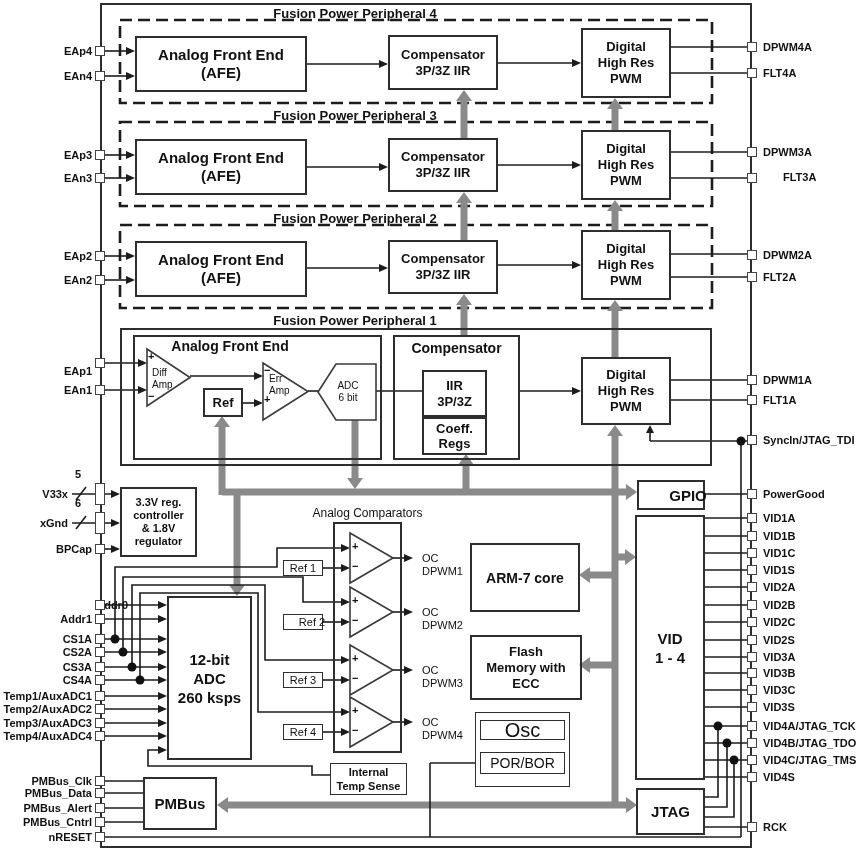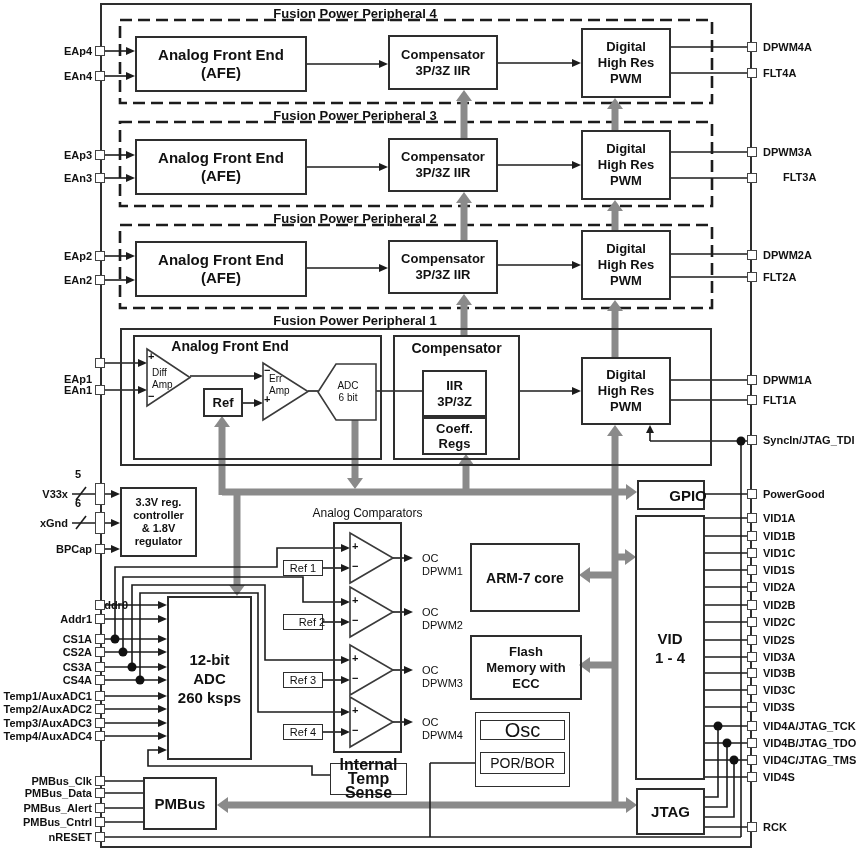--- a/index.html
+++ b/index.html
@@ -355,21 +355,21 @@
 <div class="t b" style="left:352px;top:672px;width:12px;font-size:11px;">−</div>
 <div class="t b" style="left:352px;top:704px;width:12px;font-size:11px;">+</div>
 <div class="t b" style="left:352px;top:724px;width:12px;font-size:11px;">−</div>
 
 <div class="t b c" style="left:470px;top:543px;width:110px;height:69px;font-size:14px;">ARM-7 core</div>
 <div class="t b c" style="left:470px;top:635px;width:112px;height:65px;font-size:13px;line-height:16px;">Flash
 Memory with
 ECC</div>
 <div class="t c" style="left:480px;top:720px;width:85px;height:20px;font-size:20px;">Osc</div>
 <div class="t c" style="left:480px;top:752px;width:85px;height:22px;font-size:14px;">POR/BOR</div>
-<div class="t b c" style="left:330px;top:763px;width:77px;height:32px;font-size:16px;line-height:14px;">Internal
+<div class="t b c" style="left:330px;top:763px;width:77px;height:32px;font-size:11px;line-height:14px;">Internal
 Temp Sense</div>
 <div class="t b c" style="left:143px;top:777px;width:74px;height:53px;font-size:15px;">PMBus</div>
 <div class="t b c" style="left:637px;top:480px;width:68px;height:30px;font-size:15px;margin-left:17px;">GPIO</div>
 <div class="t b c" style="left:635px;top:515px;width:70px;height:265px;font-size:15px;line-height:19px;">VID
 1 - 4</div>
 <div class="t b c" style="left:636px;top:788px;width:69px;height:47px;font-size:15px;">JTAG</div>
 
 <div class="t b" style="left:70px;top:468px;width:16px;font-size:11px;text-align:center;">5</div>
 <div class="t b" style="left:70px;top:497px;width:16px;font-size:11px;text-align:center;">6</div>
 
@@ -379,21 +379,21 @@
 <b class="pl" style="top:69px;">EAn4</b>
 <i class="pn" style="left:95px;top:150px;"></i>
 <b class="pl" style="top:148px;">EAp3</b>
 <i class="pn" style="left:95px;top:173px;"></i>
 <b class="pl" style="top:171px;">EAn3</b>
 <i class="pn" style="left:95px;top:251px;"></i>
 <b class="pl" style="top:249px;">EAp2</b>
 <i class="pn" style="left:95px;top:275px;"></i>
 <b class="pl" style="top:273px;">EAn2</b>
 <i class="pn" style="left:95px;top:358px;"></i>
-<b class="pl" style="top:372px;">EAp1</b>
+<b class="pl" style="top:364px;">EAp1</b>
 <i class="pn" style="left:95px;top:385px;"></i>
 <b class="pl" style="top:383px;">EAn1</b>
 <i class="pn pntall" style="left:95px;top:483px;"></i>
 <b class="pl" style="top:487px;width:68px;">V33x</b>
 <i class="pn pntall" style="left:95px;top:512px;"></i>
 <b class="pl" style="top:516px;width:68px;">xGnd</b>
 <i class="pn" style="left:95px;top:544px;"></i>
 <b class="pl" style="top:542px;">BPCap</b>
 <i class="pn" style="left:95px;top:600px;"></i>
 <b class="pl" style="top:598px;padding-left:36px;">Addr0</b>

